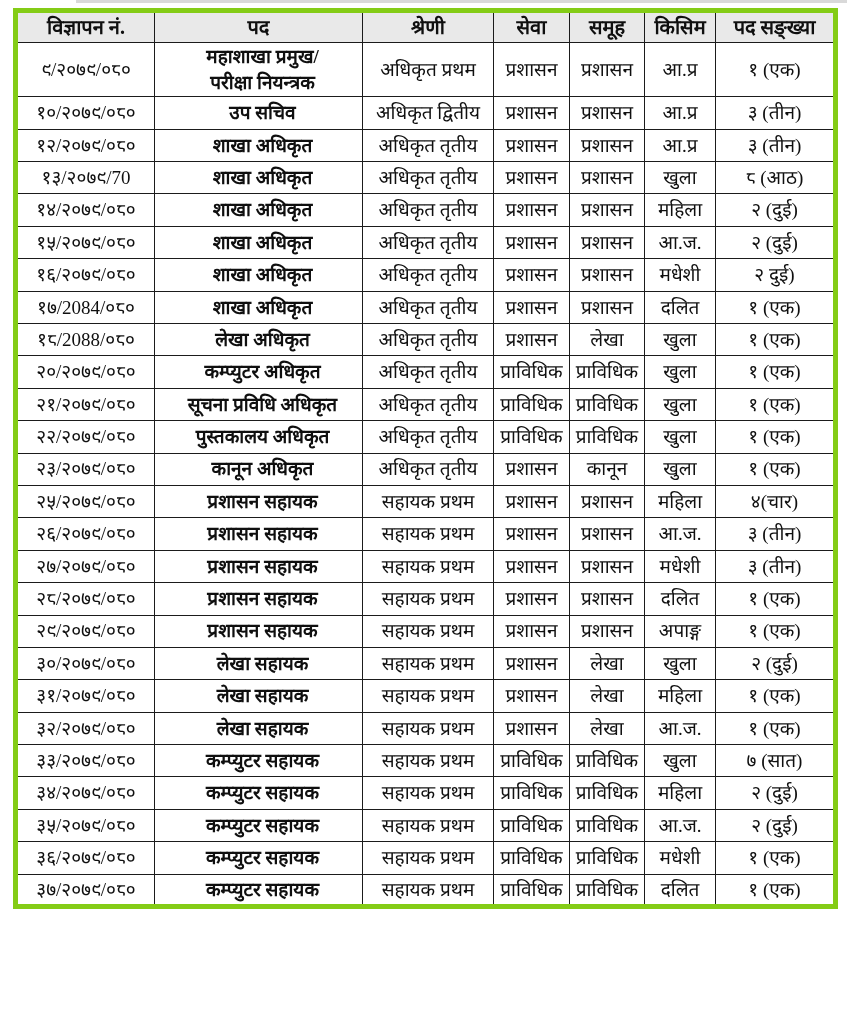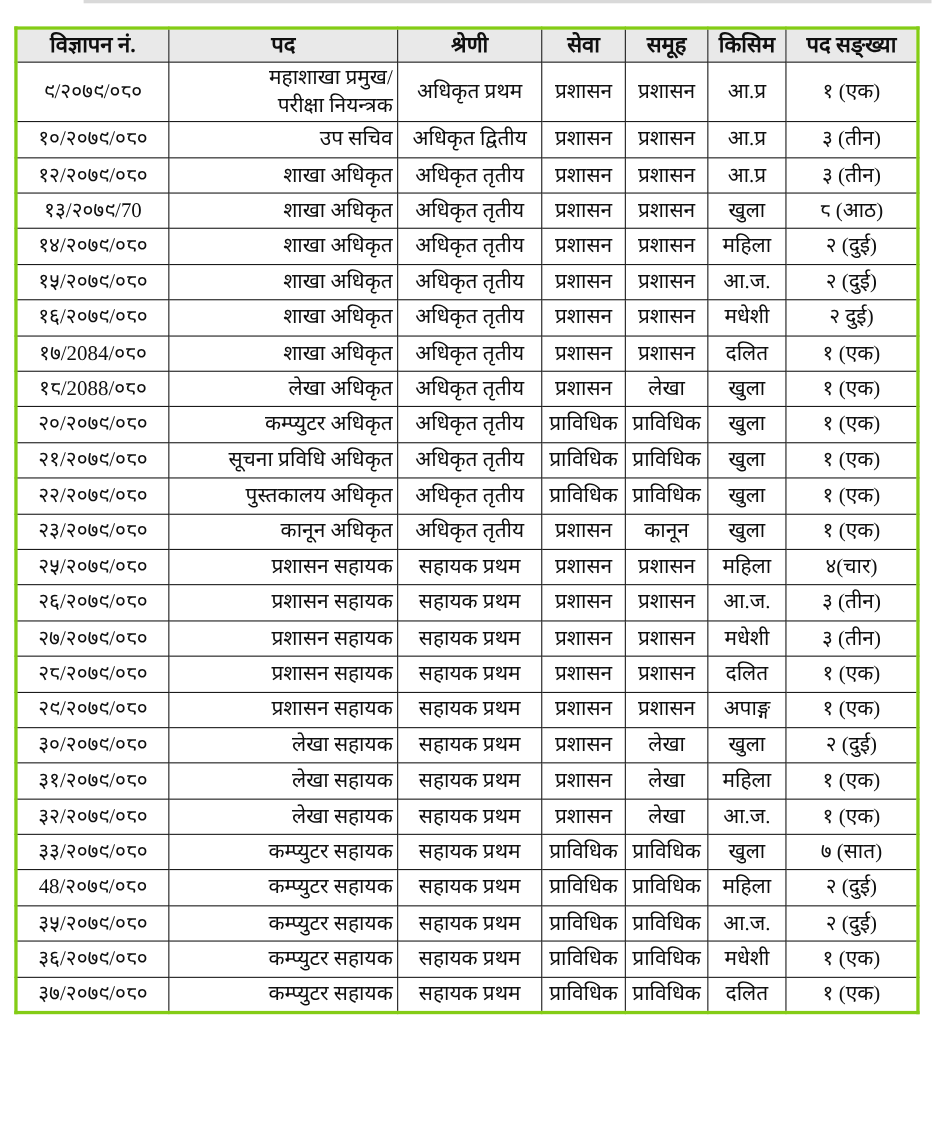--- a/index.html
+++ b/index.html
@@ -18,26 +18,26 @@
     height: 1024px;
   }
   .scan-artifact-top {
     position: absolute;
     top: 0; left: 76px;
     width: 771px; height: 3px;
     background: #d9d9d9;
   }
   table.vacancy {
     position: absolute;
-    top: 24px;
+    top: 8px;
     left: 13px;
     width: 820px;
     border-collapse: collapse;
     table-layout: fixed;
-    border: 3px solid #84cc16;
+    border: 5px solid #84cc16;
   }
   table.vacancy th,
   table.vacancy td {
     border: 1.5px solid #1b1b1b;
     padding: 1px 4px;
     text-align: center;
     vertical-align: middle;
     font-size: 19px;
     line-height: 1.35;
     overflow: hidden;
@@ -47,23 +47,24 @@
   }
   table.vacancy thead th {
     background: #e9e9e9;
     font-weight: bold;
     font-size: 20px;
   }
   table.vacancy tbody tr {
     height: 32.4px;
   }
   table.vacancy td.col-post {
-    text-align: right;
+    text-align: center;
     padding-left: 12px;
     white-space: pre-line;
+    font-weight: bold;
   }
 </style>
 </head>
 <body>
 
 <div class="page">
   <div class="scan-artifact-top"></div>
 
   <table class="vacancy">
     <colgroup>
@@ -281,21 +282,21 @@
         <tr>
         <td class="col-adno">३३/२०७९/०८०</td>
         <td class="col-post">कम्प्युटर सहायक</td>
         <td class="col-grade">सहायक प्रथम</td>
         <td class="col-service">प्राविधिक</td>
         <td class="col-group">प्राविधिक</td>
         <td class="col-type">खुला</td>
         <td class="col-count">७ (सात)</td>
       </tr>
         <tr>
-        <td class="col-adno">48/२०७९/०८०</td>
+        <td class="col-adno">३४/२०७९/०८०</td>
         <td class="col-post">कम्प्युटर सहायक</td>
         <td class="col-grade">सहायक प्रथम</td>
         <td class="col-service">प्राविधिक</td>
         <td class="col-group">प्राविधिक</td>
         <td class="col-type">महिला</td>
         <td class="col-count">२ (दुई)</td>
       </tr>
         <tr>
         <td class="col-adno">३५/२०७९/०८०</td>
         <td class="col-post">कम्प्युटर सहायक</td>

